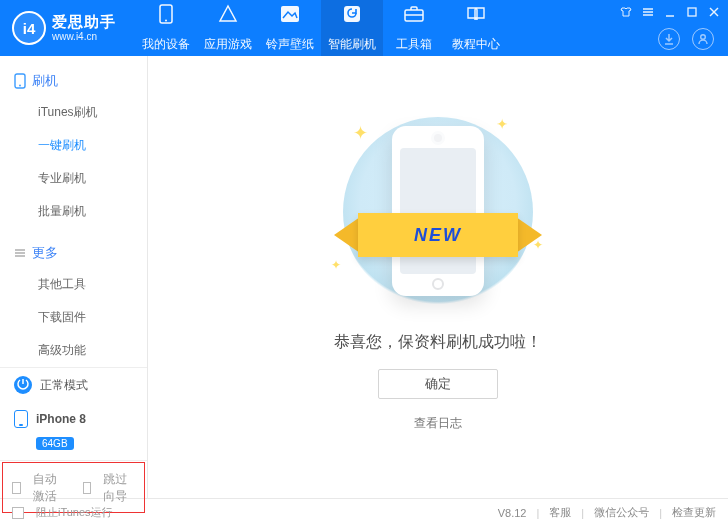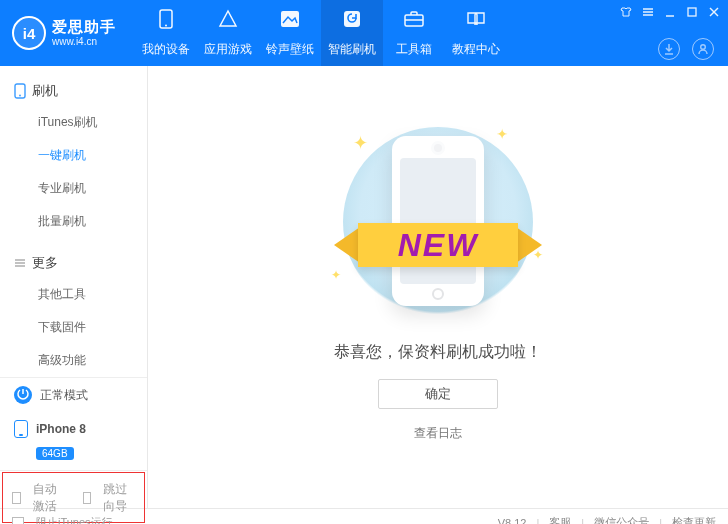--- a/index.html
+++ b/index.html
@@ -1,19 +1,19 @@
 <!DOCTYPE html>
 <html><head>
 <meta charset="utf-8">
 <style>
 * { margin: 0; padding: 0; box-sizing: border-box; }
 body { font-family: "Microsoft YaHei", Arial, sans-serif; font-size: 12px; color: #555; width: 728px; height: 524px; overflow: hidden; background: #fff; }
 
 
-.header { height: 66px; background: #0d7eff; display: flex; align-items: stretch; color: #fff; position: relative; }
+.header { height: 56px; background: #0d7eff; display: flex; align-items: stretch; color: #fff; position: relative; }
 .logo-wrap { display: flex; align-items: center; padding: 0 10px 0 12px; width: 135px; }
 .logo-circle { width: 34px; height: 34px; border: 2px solid #fff; border-radius: 50%; display: flex; align-items: center; justify-content: center; font-weight: bold; font-size: 15px; background: rgba(255,255,255,0.12); }
 .logo-text { margin-left: 6px; line-height: 1.1; }
 .logo-title { font-size: 15px; font-weight: bold; letter-spacing: 1px; }
 .logo-sub { font-size: 10px; opacity: .9; }
 
 .nav { display: flex; }
 .nav-item { width: 62px; display: flex; flex-direction: column; align-items: center; justify-content: center; gap: 12px; opacity: .95; cursor: pointer; }
 .nav-item.active { background: #0e6ee0; }
 .nav-icon { display: flex; align-items: center; justify-content: center; height: 20px; }
@@ -22,21 +22,21 @@
 .win-controls { position: absolute; top: 4px; right: 6px; display: flex; gap: 6px; align-items: center; }
 .win-btn { width: 16px; height: 16px; display: flex; align-items: center; justify-content: center; cursor: pointer; opacity: .9; }
 
 .header-right-icons { position: absolute; right: 14px; bottom: 6px; display: flex; gap: 12px; }
 .hcir { width: 22px; height: 22px; border: 1.5px solid #9ecaff; border-radius: 50%; display: flex; align-items: center; justify-content: center; cursor: pointer; }
 
 
 .body { display: flex; height: calc(524px - 58px - 24px); }
 .sidebar { width: 148px; border-right: 1px solid #e8e8e8; display: flex; flex-direction: column; }
 .side-scroll { flex: 1; padding-top: 10px; }
-.side-group { padding: 6px 14px; display: flex; align-items: center; gap: 6px; color: #404040; font-size: 13px; }
+.side-group { padding: 6px 14px; display: flex; align-items: center; gap: 6px; color: #3b82f6; font-size: 13px; }
 .side-item { padding: 8px 0 8px 38px; font-size: 12px; color: #666; cursor: pointer; }
 .side-item.active { color: #1e8eff; }
 .side-divider { height: 10px; }
 
 .side-bottom { border-top: 1px solid #eee; }
 .mode-row, .device-row { display: flex; align-items: center; gap: 8px; padding: 8px 14px; color: #5b5b5b; }
 .mode-icon { width: 18px; height: 18px; border-radius: 50%; background: #1e8eff; display: flex; align-items: center; justify-content: center; }
 .device-icon { width: 14px; height: 18px; border: 1.5px solid #1e8eff; border-radius: 3px; position: relative; }
 .device-icon::after { content: ""; position: absolute; bottom: 1px; left: 50%; width: 4px; height: 2px; background: #1e8eff; border-radius: 1px; transform: translateX(-50%); }
 .capacity-badge { display: inline-block; background: #1e8eff; color: #fff; font-size: 10px; padding: 1px 6px; border-radius: 3px; margin-left: 22px; }
@@ -49,21 +49,21 @@
 
 .content { flex: 1; position: relative; display: flex; flex-direction: column; align-items: center; justify-content: flex-start; padding-top: 56px; }
 .illus { width: 250px; height: 200px; position: relative; display:flex; align-items:center; justify-content:center; }
 .circle-bg { width: 190px; height: 190px; border-radius: 50%; background: radial-gradient(circle at 50% 45%, #d6effb 0%, #cfeaf7 55%, #bfe2f1 70%, rgba(207,234,247,0) 72%); position: relative; }
 .sparkle { position: absolute; color: #ffe06a; font-size: 18px; }
 .phone { position: absolute; left: 50%; top: 14px; transform: translateX(-50%); width: 92px; height: 170px; background: #fff; border-radius: 14px; box-shadow: 0 8px 20px rgba(0,0,0,.12); }
 .phone::before { content:""; position:absolute; top:8px; left:50%; transform:translateX(-50%); width:8px; height:8px; background:#f2f3f5; border-radius:50%; box-shadow: 0 0 0 3px #fafbfc; }
 .phone-screen { position:absolute; top:22px; left:8px; right:8px; bottom:22px; background:#e9eef3; border-radius:4px; }
 .phone-home { position:absolute; bottom:6px; left:50%; transform:translateX(-50%); width:12px; height:12px; border:2px solid #e3e4e6; border-radius:50%; }
 .ribbon { position:absolute; top: 95px; left: 50%; transform: translateX(-50%); width: 220px; height: 56px; }
-.ribbon-body { position:absolute; left:30px; right:30px; top:6px; bottom:6px; background:#ffcf3e; display:flex; align-items:center; justify-content:center; color:#a21caf; font-weight:900; font-size:32px; letter-spacing:2px; font-style: italic; box-shadow: 0 4px 8px rgba(0,0,0,.12); }
+.ribbon-body { position:absolute; left:30px; right:30px; top:6px; bottom:6px; background:#ffcf3e; display:flex; align-items:center; justify-content:center; color:#1d4ed8; font-weight:900; font-size:18px; letter-spacing:2px; font-style: italic; box-shadow: 0 4px 8px rgba(0,0,0,.12); }
 .ribbon-end { position:absolute; width:0; height:0; top:10px; border-top:18px solid transparent; border-bottom:18px solid transparent; }
 .ribbon-end.left { left:6px; border-right:26px solid #f4b92a; }
 .ribbon-end.right { right:6px; border-left:26px solid #f4b92a; }
 
 .success-text { margin-top: 20px; font-size: 16px; color: #4e4e4e; }
 .ok-btn { margin-top: 16px; width: 120px; height: 30px; border: 1px solid #d5d5d5; background: #fff; border-radius: 2px; cursor: pointer; font-size: 13px; color:#555; }
 .log-link { margin-top: 16px; font-size: 12px; color: #737373; cursor: pointer; }
 
 
 .statusbar { height: 28px; border-top: 1px solid #e8e8e8; display: flex; align-items: center; justify-content: space-between; padding: 0 12px; font-size: 11px; color: #8a8a8a; }

